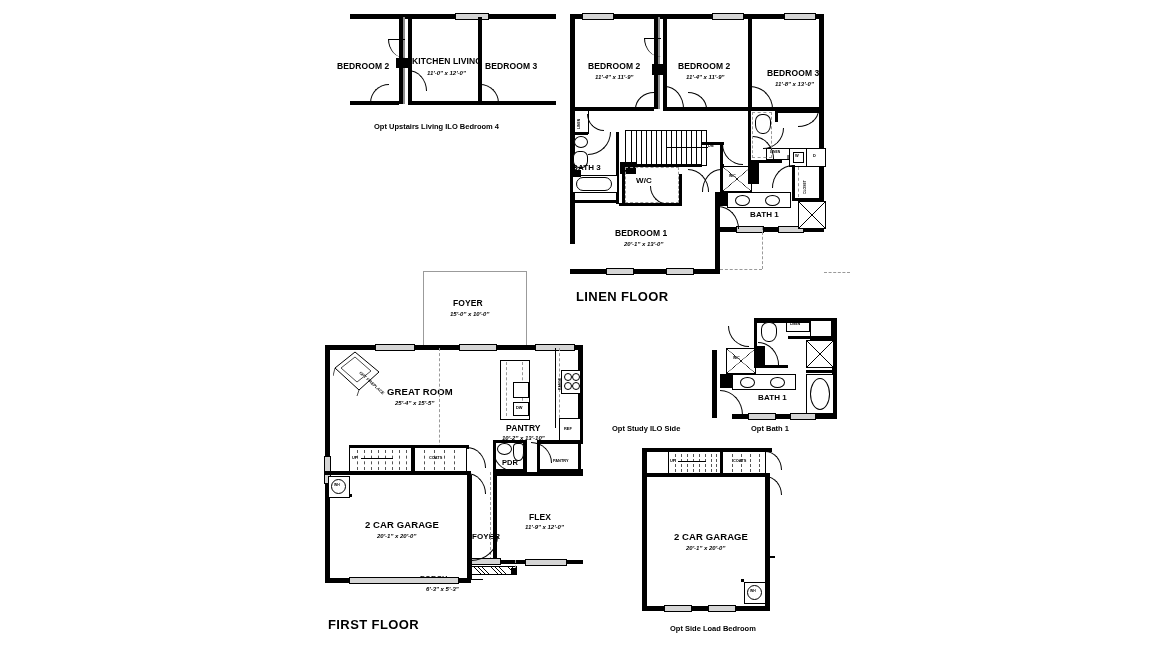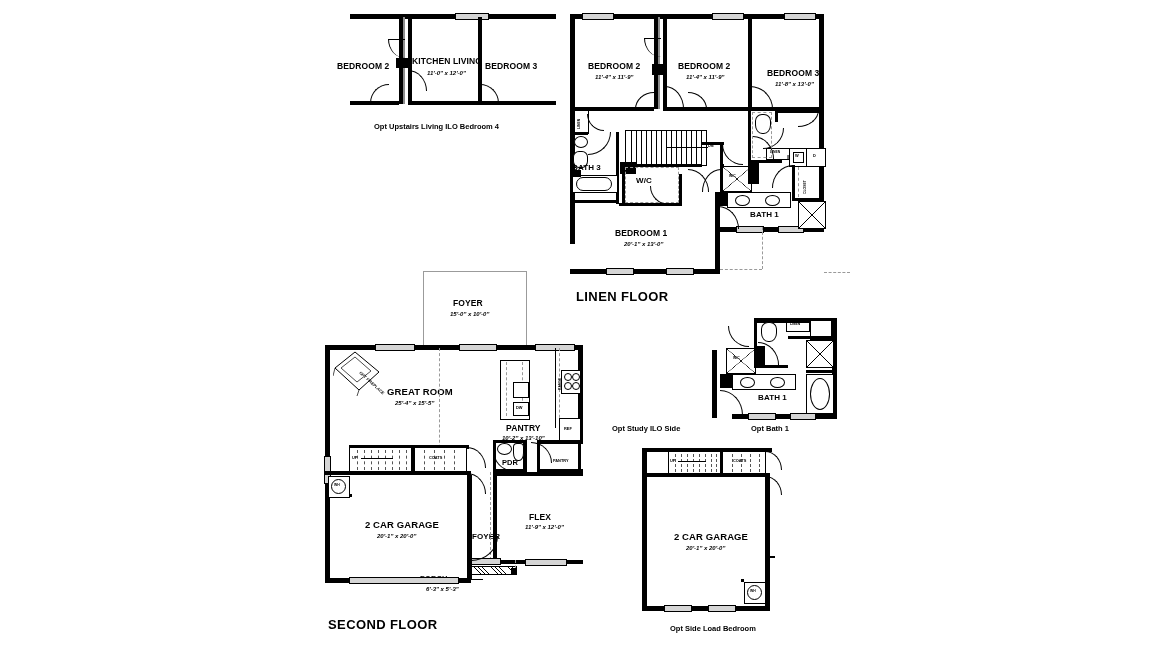--- a/index.html
+++ b/index.html
@@ -357,21 +357,21 @@
     <div class="swing" style="left:142px;top:203px;width:18px;height:20px;border-radius:0 100% 0 0;border-width:1px 1px 0 0;"></div>
 
     <div class="lbl rmbig" style="left:40px;top:250px;">2 CAR GARAGE</div>
     <div class="dim" style="left:52px;top:263px;">20'-1" x 20'-0"</div>
     <div class="box" style="left:3px;top:206px;width:20px;height:20px;"></div>
     <div class="oval" style="left:6px;top:209px;width:13px;height:13px;"></div>
     <div class="tiny" style="left:9px;top:214px;">WH</div>
     <div class="fillblk" style="left:24px;top:224px;width:3px;height:3px;"></div>
     <div class="win" style="left:24px;top:307px;width:108px;"></div>
   </div>
-  <div class="floorcap" style="left:328px;top:617px;">SECOND FLOOR</div>
+  <div class="floorcap" style="left:328px;top:617px;">FIRST FLOOR</div>
 
   <div class="cap" style="left:612px;top:424px;">Opt Study ILO Side</div>
 
   <div class="plan" style="left:712px;top:318px;width:125px;height:105px;">
     <div class="wall x" style="left:42px;top:0;width:83px;"></div>
     <div class="vwall x" style="left:120px;top:0;height:100px;"></div>
     <div class="wall x" style="left:20px;top:96px;width:105px;"></div>
     <div class="vwall x" style="left:0;top:32px;height:68px;"></div>
     <div class="win" style="left:36px;top:95px;width:26px;"></div>
     <div class="win" style="left:78px;top:95px;width:24px;"></div>

